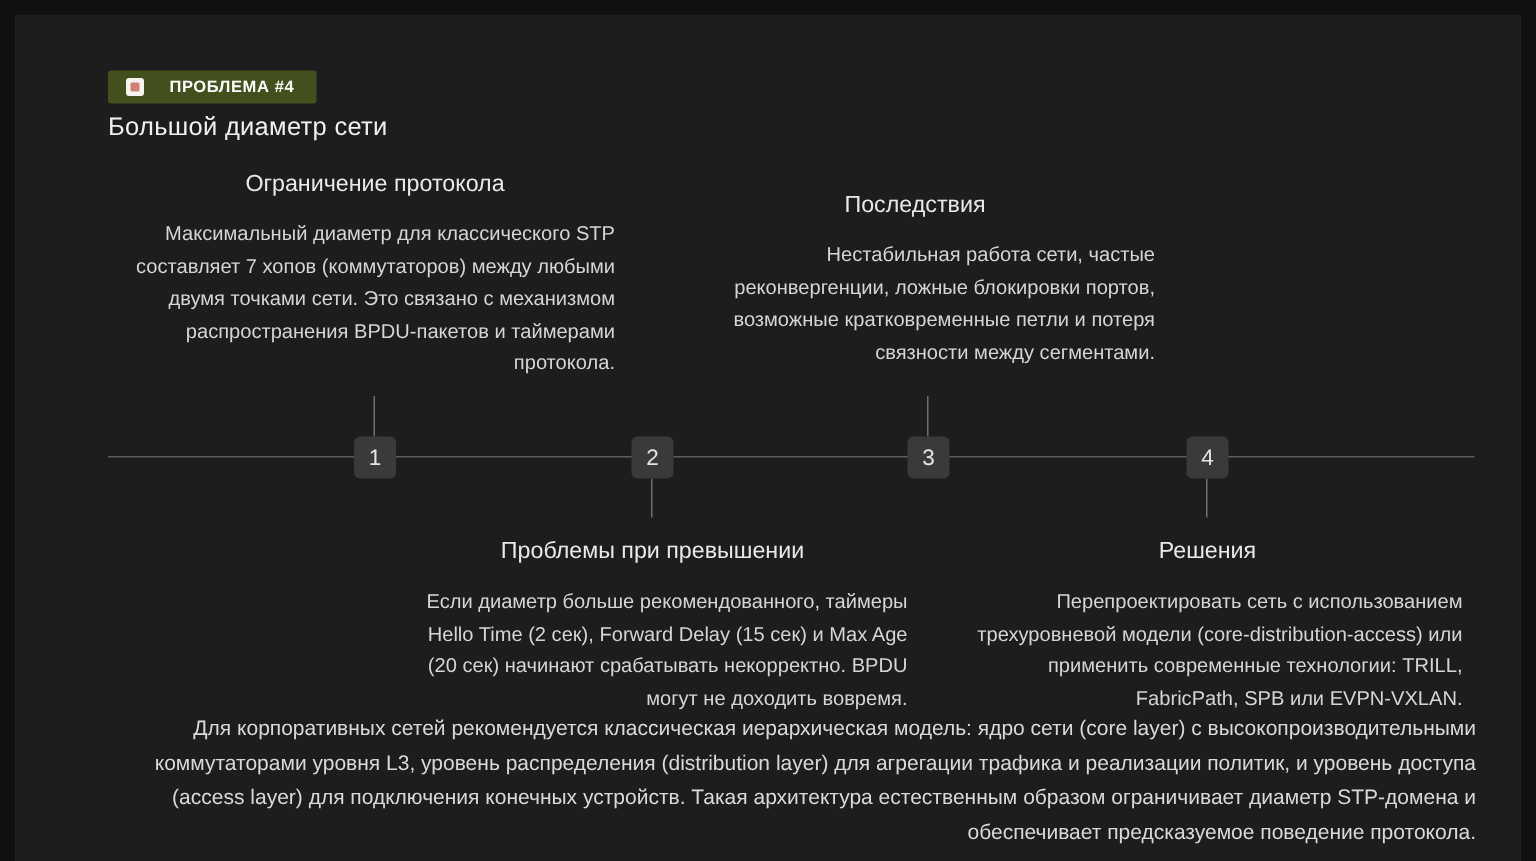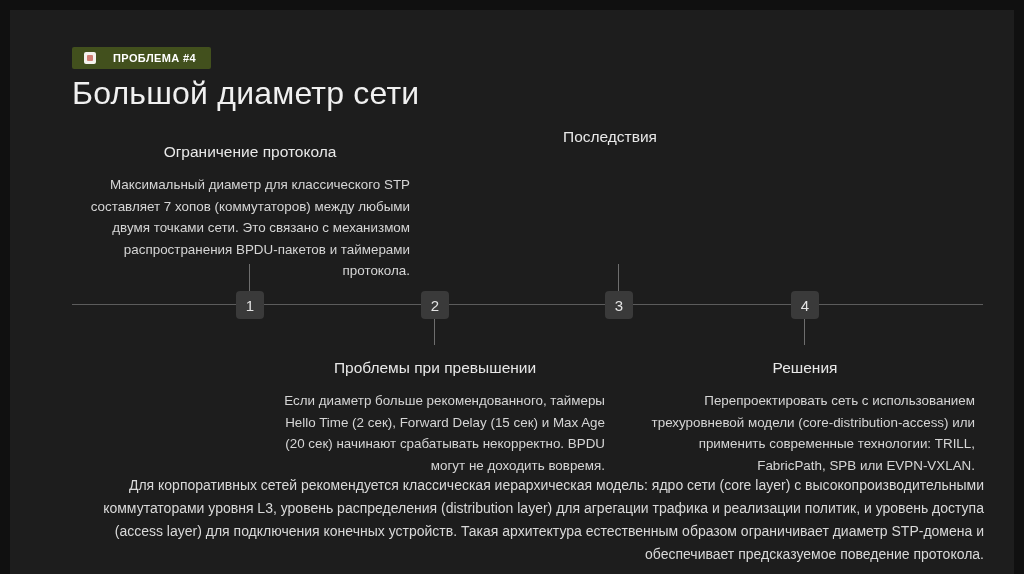--- a/index.html
+++ b/index.html
@@ -53,32 +53,32 @@
     font-weight: 700;
     letter-spacing: 0.4px;
     white-space: nowrap;
   }
 
   
   .title {
     position: absolute;
     left: 57px;
     top: 60px;
-    font-size: 32px;
+    font-size: 17px;
     font-weight: 400;
     color: #f0f0f0;
     letter-spacing: 0.2px;
   }
 
   
   .col {
     position: absolute;
     text-align: center;
   }
-  .col-1 { left: 70px;  top: 123px; width: 330px; }
+  .col-1 { left: 70px;  top: 94px; width: 330px; }
   .col-3 { left: 430px; top: 108px; width: 330px; }
   .col-2 { left: 245px; top: 339px; width: 350px; }
   .col-4 { left: 615px; top: 339px; width: 350px; }
 
   .col-heading {
     font-size: 15.5px;
     font-weight: 400;
     color: #e8e8e8;
     margin-bottom: 13px;
   }
@@ -153,20 +153,21 @@
 
   <h1 class="title">Большой диаметр сети</h1>
 
   <div class="col col-1">
     <div class="col-heading">Ограничение протокола</div>
     <div class="col-body">Максимальный диаметр для классического STP составляет 7 хопов (коммутаторов) между любыми двумя точками сети. Это связано с механизмом распространения BPDU-пакетов и таймерами протокола.</div>
   </div>
 
   <div class="col col-3">
     <div class="col-heading">Последствия</div>
+    <div class="col-body">Нестабильная работа сети, частые реконвергенции, ложные блокировки портов, возможные кратковременные петли и потеря связности между сегментами.</div>
   </div>
 
   <div class="timeline-line"></div>
 
   <div class="connector up c1"></div>
   <div class="connector down c2"></div>
   <div class="connector up c3"></div>
   <div class="connector down c4"></div>
 
   <div class="marker m1">1</div>

